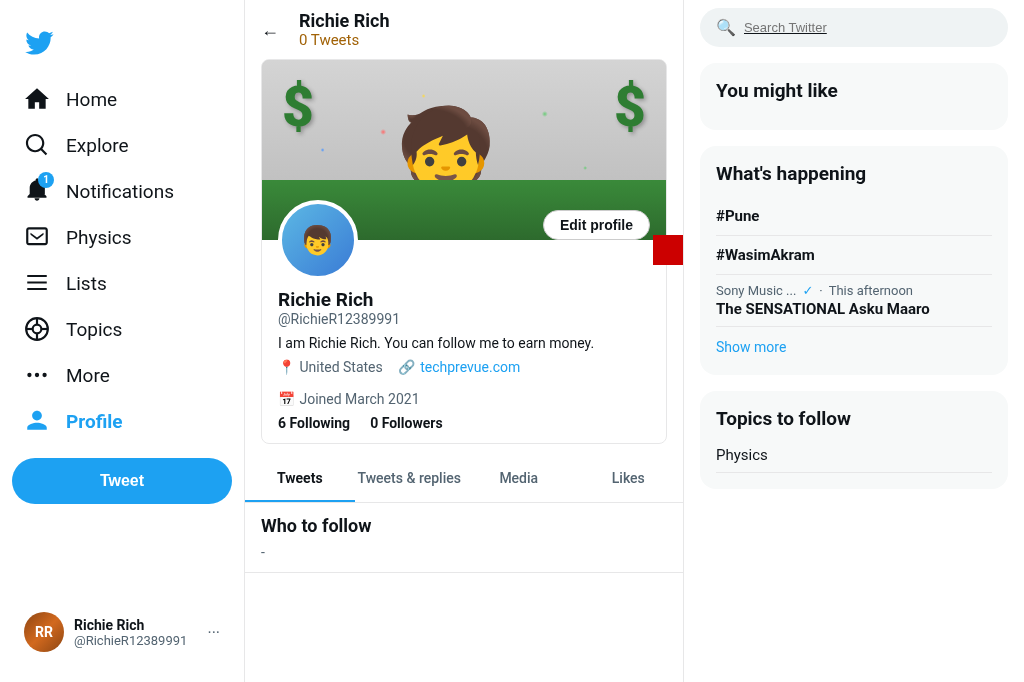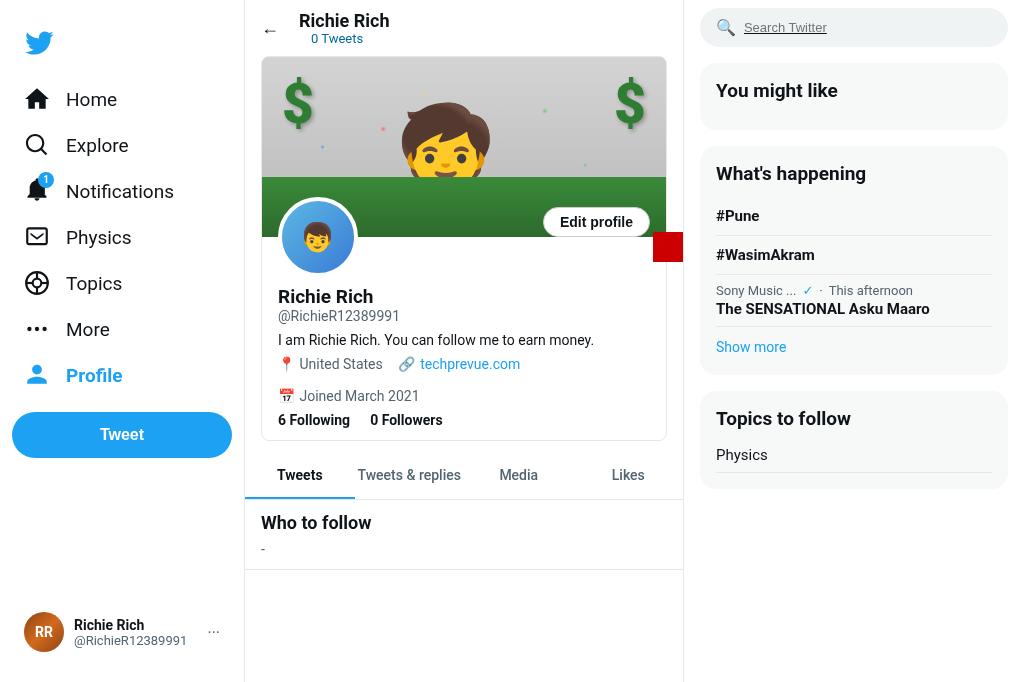--- a/index.html
+++ b/index.html
@@ -66,21 +66,21 @@
     }
 
     
     .profile-header-nav {
       display: flex; align-items: center; gap: 20px;
       padding: 10px 16px; position: sticky; top: 0;
       background: rgba(255,255,255,0.9); z-index: 10;
     }
     .back-btn { cursor: pointer; color: #0f1419; font-size: 18px; }
     .profile-header-info .title { font-size: 18px; font-weight: 700; color: #0f1419; }
-    .profile-header-info .subtitle { font-size: 13px; color: #0369a1; margin-left: 12px; }
+    .profile-header-info .subtitle { font-size: 15px; color: #a16207; }
 
     
     .profile-card {
       border: 1px solid #e7e7e8;
       margin: 0 16px 12px;
       border-radius: 8px;
       overflow: hidden;
     }
     .profile-avatar-wrapper {
       position: relative; padding: 0 16px;
@@ -253,20 +253,28 @@
             <svg width="26" height="26" viewBox="0 0 24 24">
               <path d="M1.998 5.5c0-1.381 1.119-2.5 2.5-2.5h15c1.381 0 2.5 1.119 2.5 2.5V17c0 1.381-1.119 2.5-2.5 2.5h-15c-1.381 0-2.5-1.119-2.5-2.5V5.5zM4.498 5c-.276 0-.5.224-.5.5V17c0 .276.224.5.5.5h15c.276 0 .5-.224.5-.5V5.5c0-.276-.224-.5-.5-.5h-15z" fill="currentColor"></path>
               <path d="M5.998 8l6 4.5 6-4.5v2l-6 4.5-6-4.5V8z" fill="currentColor"></path>
             </svg>
           </span>
       <span class="nav-label">Physics</span>
     </div>
         <div class="nav-item">
       <span class="nav-icon">
             <svg width="26" height="26" viewBox="0 0 24 24">
+              <path d="M3 4.5h18v2H3v-2zm0 6h18v2H3v-2zm0 6h18v2H3v-2z" fill="currentColor"></path>
+            </svg>
+          </span>
+      <span class="nav-label">Lists</span>
+    </div>
+        <div class="nav-item">
+      <span class="nav-icon">
+            <svg width="26" height="26" viewBox="0 0 24 24">
               <circle cx="12" cy="12" r="10" fill="none" stroke="currentColor" stroke-width="2"></circle>
               <circle cx="12" cy="12" r="4" fill="none" stroke="currentColor" stroke-width="2"></circle>
               <line x1="12" y1="2" x2="12" y2="8" stroke="currentColor" stroke-width="2"></line>
               <line x1="12" y1="16" x2="12" y2="22" stroke="currentColor" stroke-width="2"></line>
               <line x1="2" y1="12" x2="8" y2="12" stroke="currentColor" stroke-width="2"></line>
               <line x1="16" y1="12" x2="22" y2="12" stroke="currentColor" stroke-width="2"></line>
             </svg>
           </span>
       <span class="nav-label">Topics</span>
     </div>

